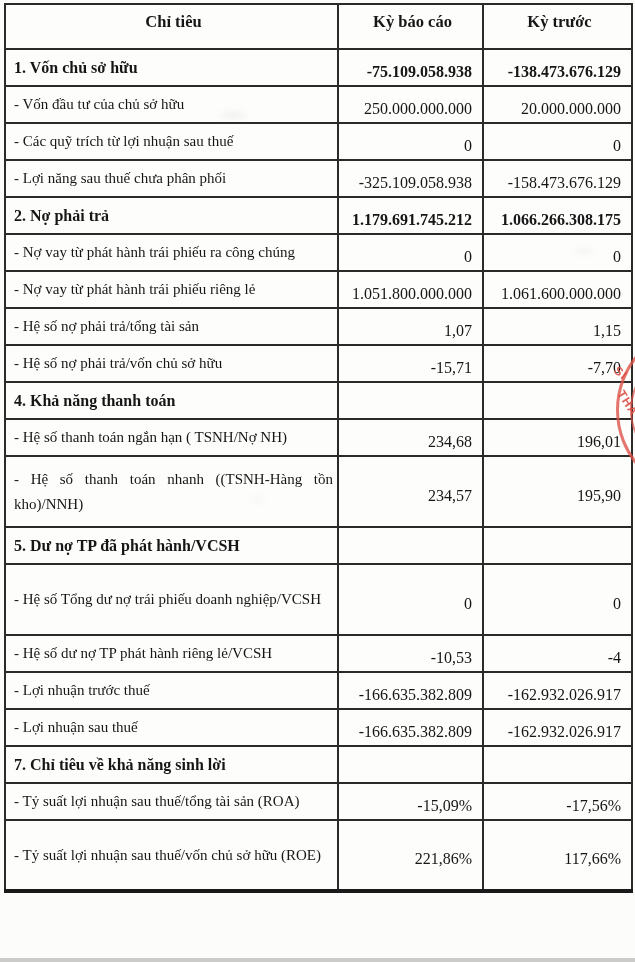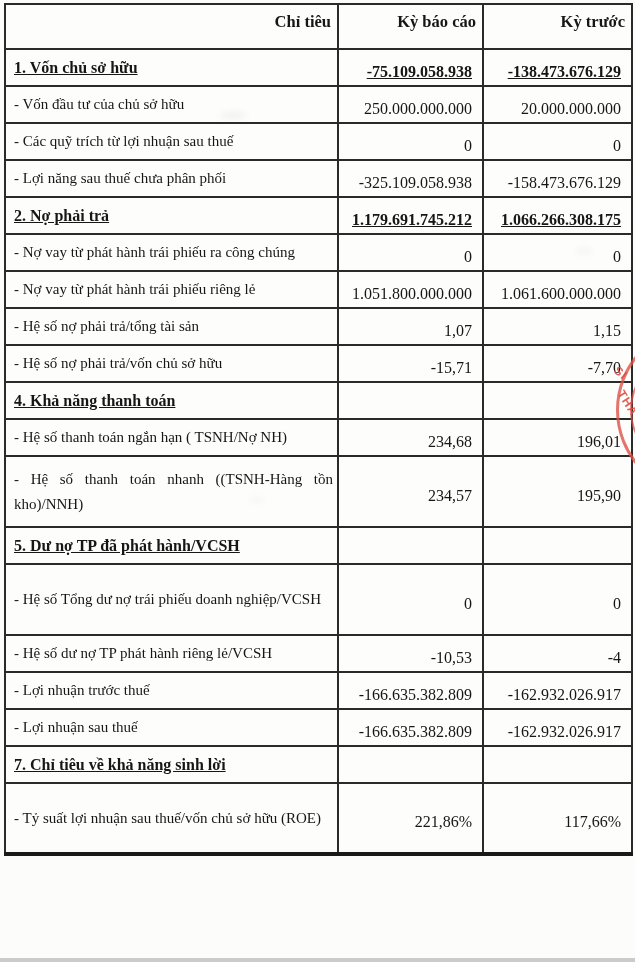--- a/index.html
+++ b/index.html
@@ -21,37 +21,37 @@
     background:#fdfdfc;
   }
   col.c1 { width:333px; }
   col.c2 { width:145px; }
   col.c3 { width:149px; }
 
   th, td { border:2px solid #2a2a2a; vertical-align:middle; }
 
   thead tr { height:45px; }
   thead th {
-    text-align:right; font-weight:bold; font-size:16.5px;
+    text-align:center; font-weight:bold; font-size:16.5px;
     padding:0 6px 10px 10px; vertical-align:middle;
   }
 
   tbody tr { height:37px; }
   tbody tr.tall { height:71px; }
 
   td.label {
     font-size:15px; line-height:25px;
     padding:3px 4px 3px 8px;
     text-align:justify; text-align-last:left; -moz-text-align-last:left;
   }
   td.num {
     font-size:16px; text-align:right; padding:11px 10px 3px 4px;
     white-space:nowrap;
   }
-  tr.section td { font-weight:bold;text-decoration:underline; }
+  tr.section td { font-weight:bold; }
   tr.section td.label { font-size:16px; }
 
   .bottom-shadow {
     position:absolute; left:0; top:958px; width:635px; height:4px;
     background:#a3a3a3; opacity:.55;
   }
 
   
   .stamp-clip { position:absolute; inset:0; overflow:hidden; pointer-events:none; }
   .stamp-circle-outer {
@@ -178,20 +178,25 @@
         <tr class="">
           <td class="label">- Lợi nhuận sau thuế</td>
           <td class="num">-166.635.382.809</td>
           <td class="num">-162.932.026.917</td>
         </tr>
         <tr class="section ">
           <td class="label">7. Chỉ tiêu về khả năng sinh lời</td>
           <td class="num"></td>
           <td class="num"></td>
         </tr>
+        <tr class="">
+          <td class="label">- Tỷ suất lợi nhuận sau thuế/tổng tài sản (ROA)</td>
+          <td class="num">-15,09%</td>
+          <td class="num">-17,56%</td>
+        </tr>
         <tr class="tall">
           <td class="label">- Tỷ suất lợi nhuận sau thuế/vốn chủ sở hữu (ROE)</td>
           <td class="num">221,86%</td>
           <td class="num">117,66%</td>
         </tr>
       </tbody>
   </table>
 
   <div class="smudge s1"></div>
   <div class="smudge s2"></div>

